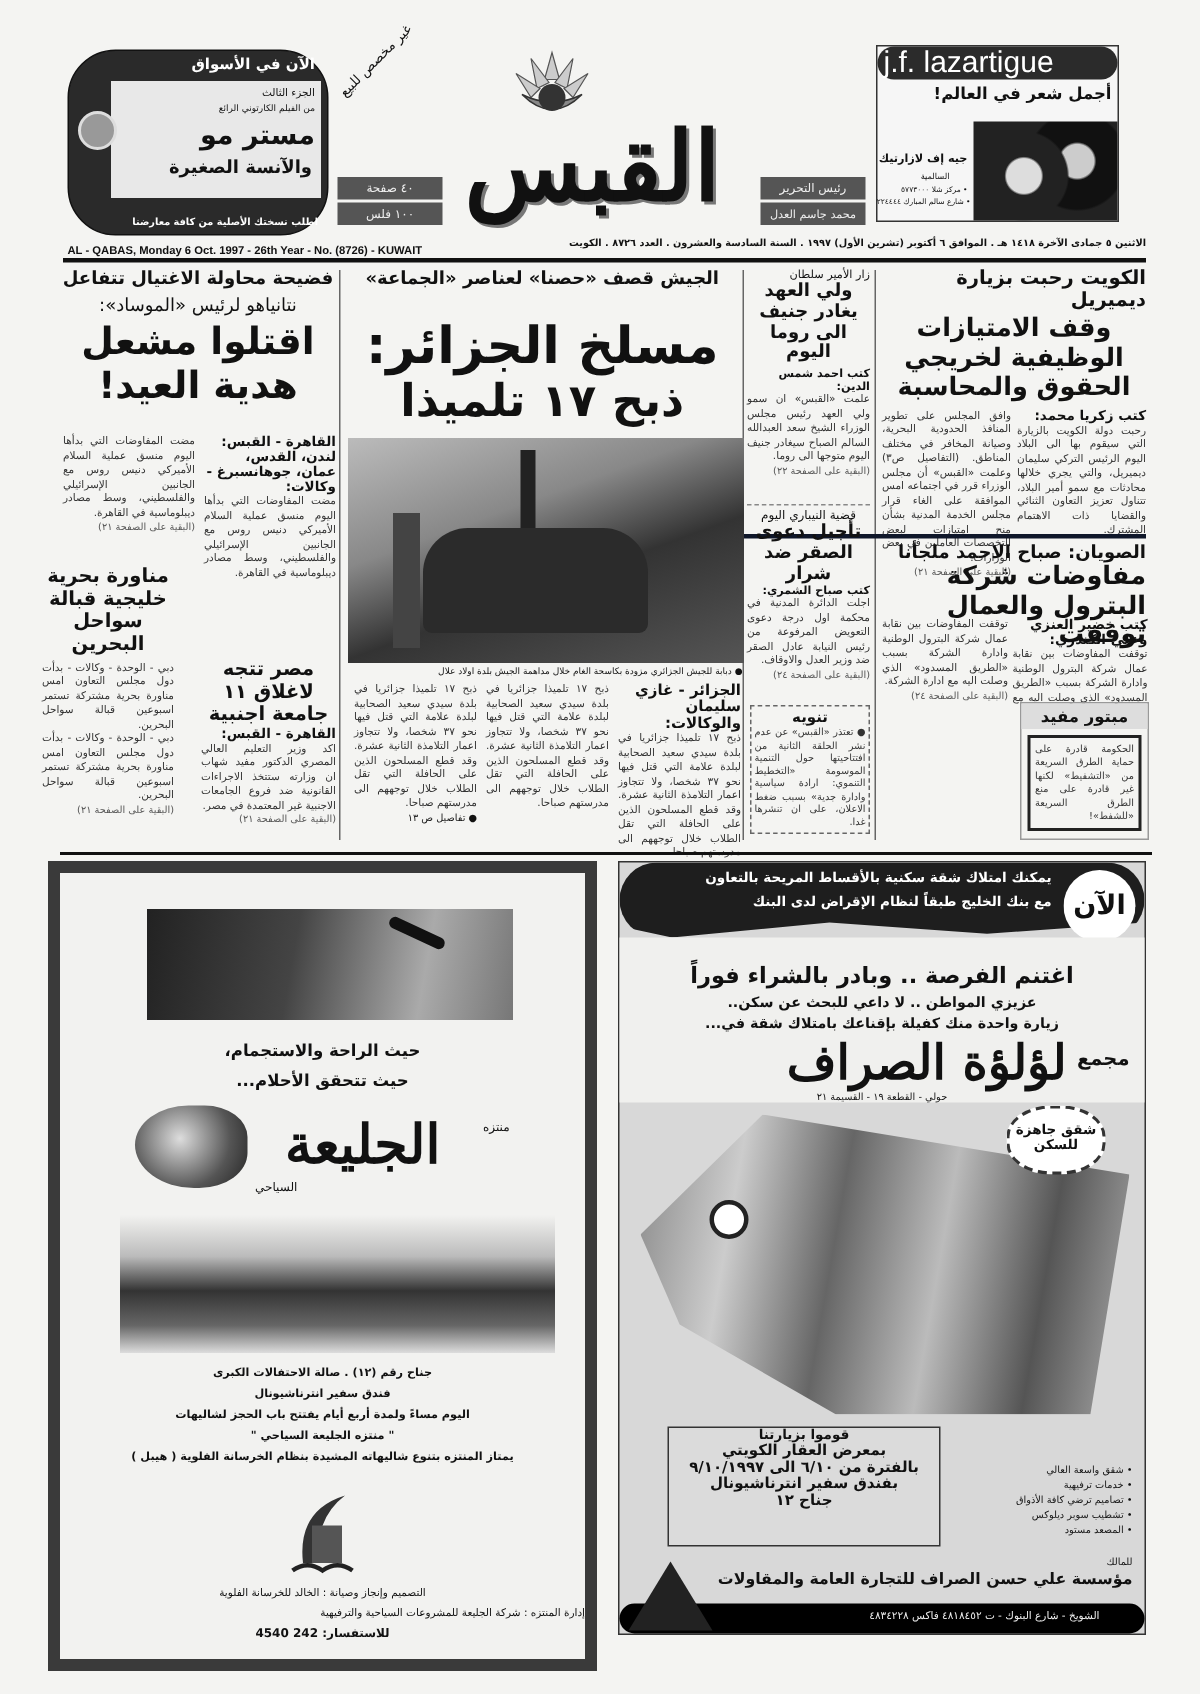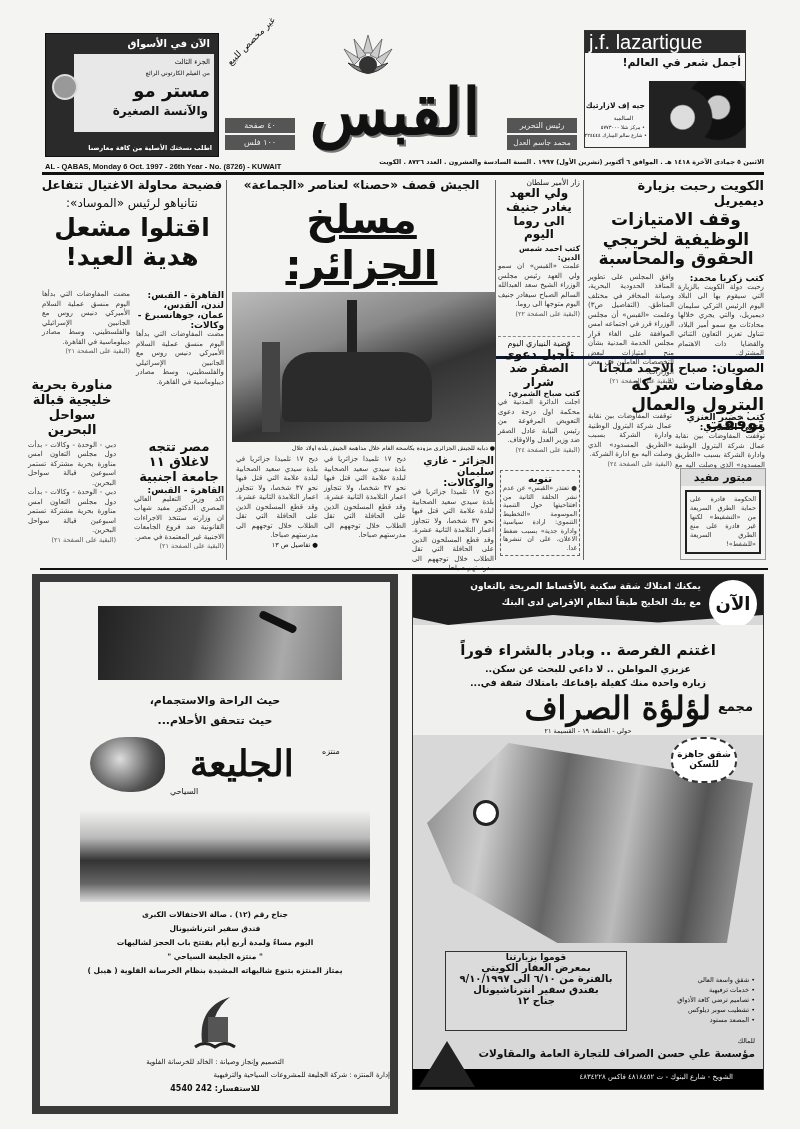--- a/index.html
+++ b/index.html
@@ -1,21 +1,21 @@
 <!DOCTYPE html>
 <html><head>
 <meta charset="utf-8">
 <style>
   html, body { margin:0; padding:0; }
   body { width:800px; height:1129px; background:#f4f4f2; position:relative; overflow:hidden; font-family:"DejaVu Sans", sans-serif; color:#111; }
   .abs { position:absolute; }
   .rtl { direction:rtl; text-align:right; }
   .center { text-align:center; }
   .box { border:1px solid #333; box-sizing:border-box; }
-  .dark { background:#1a1a1a; color:#eee; }
+  .dark { background:#1a1a1a; color:#eee;border-radius:32px; }
   .gray { background:#555; color:#eee; }
   .rule { background:#111; }
   .body-text { font-size:7px; line-height:9.5px; color:#333; direction:rtl; text-align:justify; }
   .photo { background:linear-gradient(160deg,#bbb 0%,#888 35%,#333 60%,#555 100%); }
   .sub-head { font-size:11px; font-weight:bold; direction:rtl; text-align:right; }
   .big-head { font-weight:bold; direction:rtl; text-align:center; line-height:1.15; }
   .byline { font-size:9px; font-weight:bold; direction:rtl; text-align:right; }
   .cont { font-size:6.5px; color:#555; direction:rtl; text-align:right; }
   .vline { position:absolute; width:1px; background:#666; }
 </style>
@@ -129,21 +129,21 @@
   <div class="cont">(البقية على الصفحة ٢٤)</div>
 </div>
 
 <div class="abs box" style="left:500px;top:470px;width:80px;height:86px;border:1px dashed #666;padding:2px;">
   <div class="center" style="font-size:10px;font-weight:bold;direction:rtl;">تنويه</div>
   <div class="body-text" style="font-size:6.5px;line-height:8.5px;">● تعتذر «القبس» عن عدم نشر الحلقة الثانية من افتتاحيتها حول التنمية الموسومة «التخطيط التنموي: ارادة سياسية وادارة جدية» بسبب ضغط الاعلان، على ان تنشرها غدا.</div>
 </div>
 
 <div class="abs" style="left:230px;top:178px;width:263px;">
   <div class="center" style="font-size:12px;font-weight:bold;direction:rtl;">الجيش قصف «حصنا» لعناصر «الجماعة»</div>
-  <div class="big-head" style="font-size:40px;margin-top:4px;text-decoration:underline;">مسلخ الجزائر:</div>
+  <div class="big-head" style="font-size:34px;margin-top:20px;">مسلخ الجزائر:</div>
   <div class="big-head" style="font-size:30px;">ذبح ١٧ تلميذا</div>
 </div>
 <div class="abs photo" style="left:232px;top:292px;width:264px;height:150px;">
   <div class="abs" style="left:115px;top:8px;width:10px;height:55px;background:#222;"></div>
   <div class="abs" style="left:50px;top:60px;width:150px;height:70px;border-radius:30px 30px 6px 6px;background:#2b2b2b;"></div>
   <div class="abs" style="left:30px;top:50px;width:18px;height:90px;background:#444;"></div>
 </div>
 <div class="abs" style="left:235px;top:444px;width:260px;font-size:6px;direction:rtl;text-align:right;white-space:nowrap;overflow:hidden;">● دبابة للجيش الجزائري مزودة بكاسحة الغام خلال مداهمة الجيش بلدة اولاد علال</div>
 <div class="abs" style="left:232px;top:455px;width:262px;display:flex;flex-direction:row-reverse;gap:6px;">
   <div style="width:82px;">

